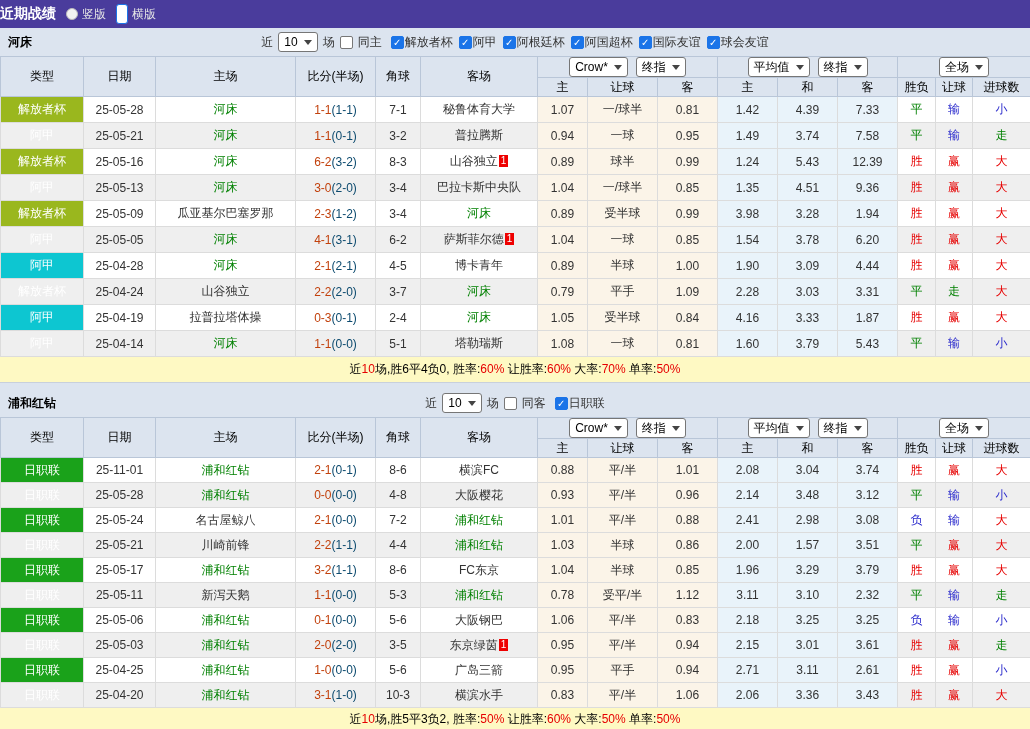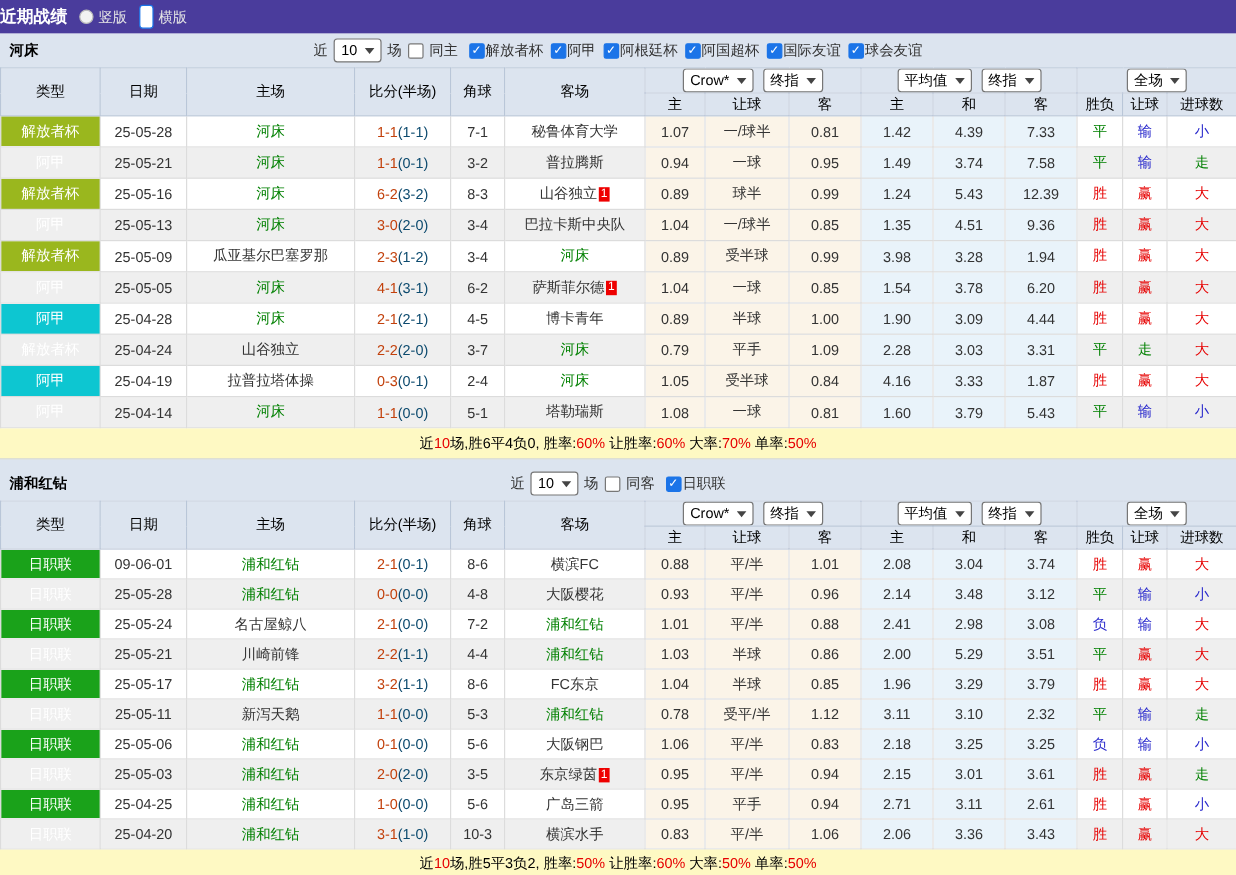--- a/index.html
+++ b/index.html
@@ -482,21 +482,21 @@
         <th>和</th>
         <th>客</th>
         <th>胜负</th>
         <th>让球</th>
         <th>进球数</th>
       </tr>
     </thead>
     <tbody>
         <tr>
           <td class="lg lg-jl">日职联</td>
-          <td>09-06-01</td>
+          <td>25-11-01</td>
           <td class="focal">浦和红钻</td>
           <td><span class="ft">2-1</span><span class="ht">(0-1)</span></td>
           <td>8-6</td>
           <td><span>横滨FC</span></td>
           <td class="c-odds">0.88</td>
           <td class="c-odds">平/半</td>
           <td class="c-odds">1.01</td>
           <td class="c-avg">2.08</td>
           <td class="c-avg">3.04</td>
           <td class="c-avg">3.74</td>
@@ -542,21 +542,21 @@
           <td class="lg lg-jl">日职联</td>
           <td>25-05-21</td>
           <td>川崎前锋</td>
           <td><span class="ft">2-2</span><span class="ht">(1-1)</span></td>
           <td>4-4</td>
           <td class="focal"><span class="focal">浦和红钻</span></td>
           <td class="c-odds">1.03</td>
           <td class="c-odds">半球</td>
           <td class="c-odds">0.86</td>
           <td class="c-avg">2.00</td>
-          <td class="c-avg">5.29</td>
+          <td class="c-avg">1.57</td>
           <td class="c-avg">3.51</td>
           <td class="res-g">平</td>
           <td class="res-r">赢</td>
           <td class="res-r">大</td>
         </tr>
         <tr>
           <td class="lg lg-jl">日职联</td>
           <td>25-05-17</td>
           <td class="focal">浦和红钻</td>
           <td><span class="ft">3-2</span><span class="ht">(1-1)</span></td>

